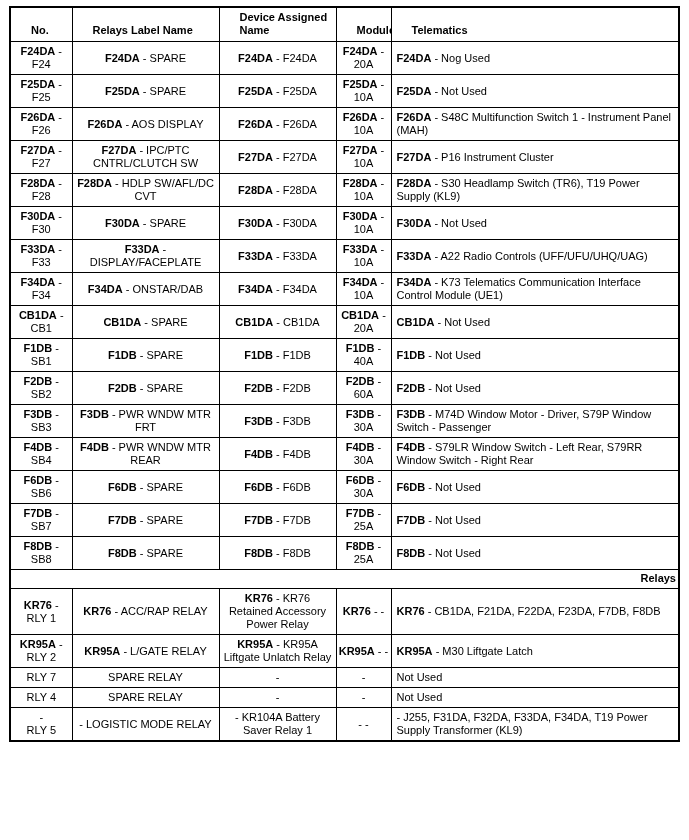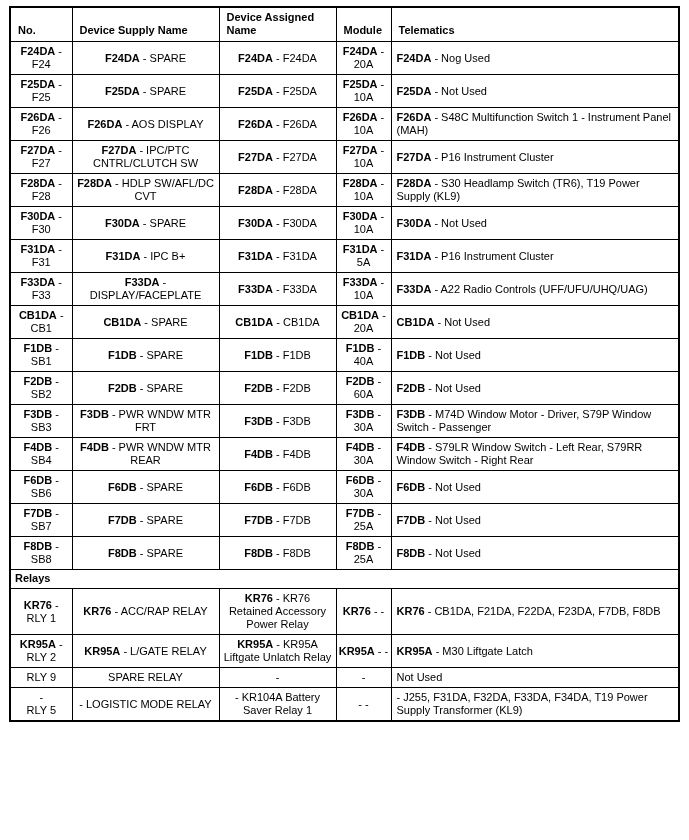--- a/index.html
+++ b/index.html
@@ -19,52 +19,52 @@
   .fuse-table th,.fuse-table td{
     border:1px solid #000;
     font-size:11px;
     line-height:13px;
     overflow:hidden;
   }
   .fuse-table th{
     font-weight:bold;
     text-align:left;
     vertical-align:bottom;
-    padding:3px 2px 4px 7px;
+    padding:3px 2px 4px 20px;
     height:25px;
     margin-left:36px;
   }
   .fuse-table td{
     padding:3px 2px;
     vertical-align:middle;
   }
   td.c-no,td.c-label,td.c-assigned,td.c-rating{text-align:center;}
   td.c-desc{text-align:left;padding-left:5px;padding-right:6px;}
   tr.section-row td{
     font-weight:bold;
-    text-align:left;
+    text-align:right;
     padding:2px 2px 3px 4px;
   }
   b{font-weight:bold;}
 </style>
 </head>
 <body>
 
 <table class="fuse-table">
   <colgroup>
     <col style="width:62px">
     <col style="width:147px">
     <col style="width:117px">
     <col style="width:55px">
     <col style="width:288px">
   </colgroup>
   <thead>
     <tr>
       <th>No.</th>
-      <th>Device Supply Name</th>
+      <th>Relays Label Name</th>
       <th>Device Assigned Name</th>
       <th>Module</th>
       <th>Telematics</th>
     </tr>
   </thead>
   <tbody>
       <tr>
         <td class="c-no"><b>F24DA</b> -<br>F24</td>
         <td class="c-label"><b>F24DA</b> - SPARE</td>
         <td class="c-assigned"><b>F24DA</b> - F24DA</td>
@@ -100,34 +100,34 @@
         <td class="c-desc"><b>F28DA</b> - S30 Headlamp Switch (TR6), T19 Power Supply (KL9)</td>
       </tr>
       <tr>
         <td class="c-no"><b>F30DA</b> -<br>F30</td>
         <td class="c-label"><b>F30DA</b> - SPARE</td>
         <td class="c-assigned"><b>F30DA</b> - F30DA</td>
         <td class="c-rating"><b>F30DA</b> -<br>10A</td>
         <td class="c-desc"><b>F30DA</b> - Not Used</td>
       </tr>
       <tr>
-        <td class="c-no"><b>F31DA</b> -<br>F31</td>
-        <td class="c-label"><b>F31DA</b> - IPC B+</td>
-        <td class="c-assigned"><b>F31DA</b> - F31DA</td>
-        <td class="c-rating"><b>F31DA</b> -<br>5A</td>
-        <td class="c-desc"><b>F31DA</b> - P16 Instrument Cluster</td>
-      </tr>
-      <tr>
         <td class="c-no"><b>F33DA</b> -<br>F33</td>
         <td class="c-label"><b>F33DA</b> - DISPLAY/FACEPLATE</td>
         <td class="c-assigned"><b>F33DA</b> - F33DA</td>
         <td class="c-rating"><b>F33DA</b> -<br>10A</td>
         <td class="c-desc"><b>F33DA</b> - A22 Radio Controls (UFF/UFU/UHQ/UAG)</td>
       </tr>
       <tr>
+        <td class="c-no"><b>F34DA</b> -<br>F34</td>
+        <td class="c-label"><b>F34DA</b> - ONSTAR/DAB</td>
+        <td class="c-assigned"><b>F34DA</b> - F34DA</td>
+        <td class="c-rating"><b>F34DA</b> -<br>10A</td>
+        <td class="c-desc"><b>F34DA</b> - K73 Telematics Communication Interface Control Module (UE1)</td>
+      </tr>
+      <tr>
         <td class="c-no"><b>CB1DA</b> -<br>CB1</td>
         <td class="c-label"><b>CB1DA</b> - SPARE</td>
         <td class="c-assigned"><b>CB1DA</b> - CB1DA</td>
         <td class="c-rating"><b>CB1DA</b> -<br>20A</td>
         <td class="c-desc"><b>CB1DA</b> - Not Used</td>
       </tr>
       <tr>
         <td class="c-no"><b>F1DB</b> -<br>SB1</td>
         <td class="c-label"><b>F1DB</b> - SPARE</td>
         <td class="c-assigned"><b>F1DB</b> - F1DB</td>
@@ -187,21 +187,28 @@
         <td class="c-desc"><b>KR76</b> - CB1DA, F21DA, F22DA, F23DA, F7DB, F8DB</td>
       </tr>
       <tr>
         <td class="c-no"><b>KR95A</b> -<br>RLY 2</td>
         <td class="c-label"><b>KR95A</b> - L/GATE RELAY</td>
         <td class="c-assigned"><b>KR95A</b> - KR95A Liftgate Unlatch Relay</td>
         <td class="c-rating"><b>KR95A</b> - -</td>
         <td class="c-desc"><b>KR95A</b> - M30 Liftgate Latch</td>
       </tr>
       <tr>
-        <td class="c-no">RLY 9</td>
+        <td class="c-no">RLY 7</td>
+        <td class="c-label">SPARE RELAY</td>
+        <td class="c-assigned">-</td>
+        <td class="c-rating">-</td>
+        <td class="c-desc">Not Used</td>
+      </tr>
+      <tr>
+        <td class="c-no">RLY 4</td>
         <td class="c-label">SPARE RELAY</td>
         <td class="c-assigned">-</td>
         <td class="c-rating">-</td>
         <td class="c-desc">Not Used</td>
       </tr>
       <tr>
         <td class="c-no"> -<br>RLY 5</td>
         <td class="c-label"> - LOGISTIC MODE RELAY</td>
         <td class="c-assigned"> - KR104A Battery Saver Relay 1</td>
         <td class="c-rating"> - -</td>

